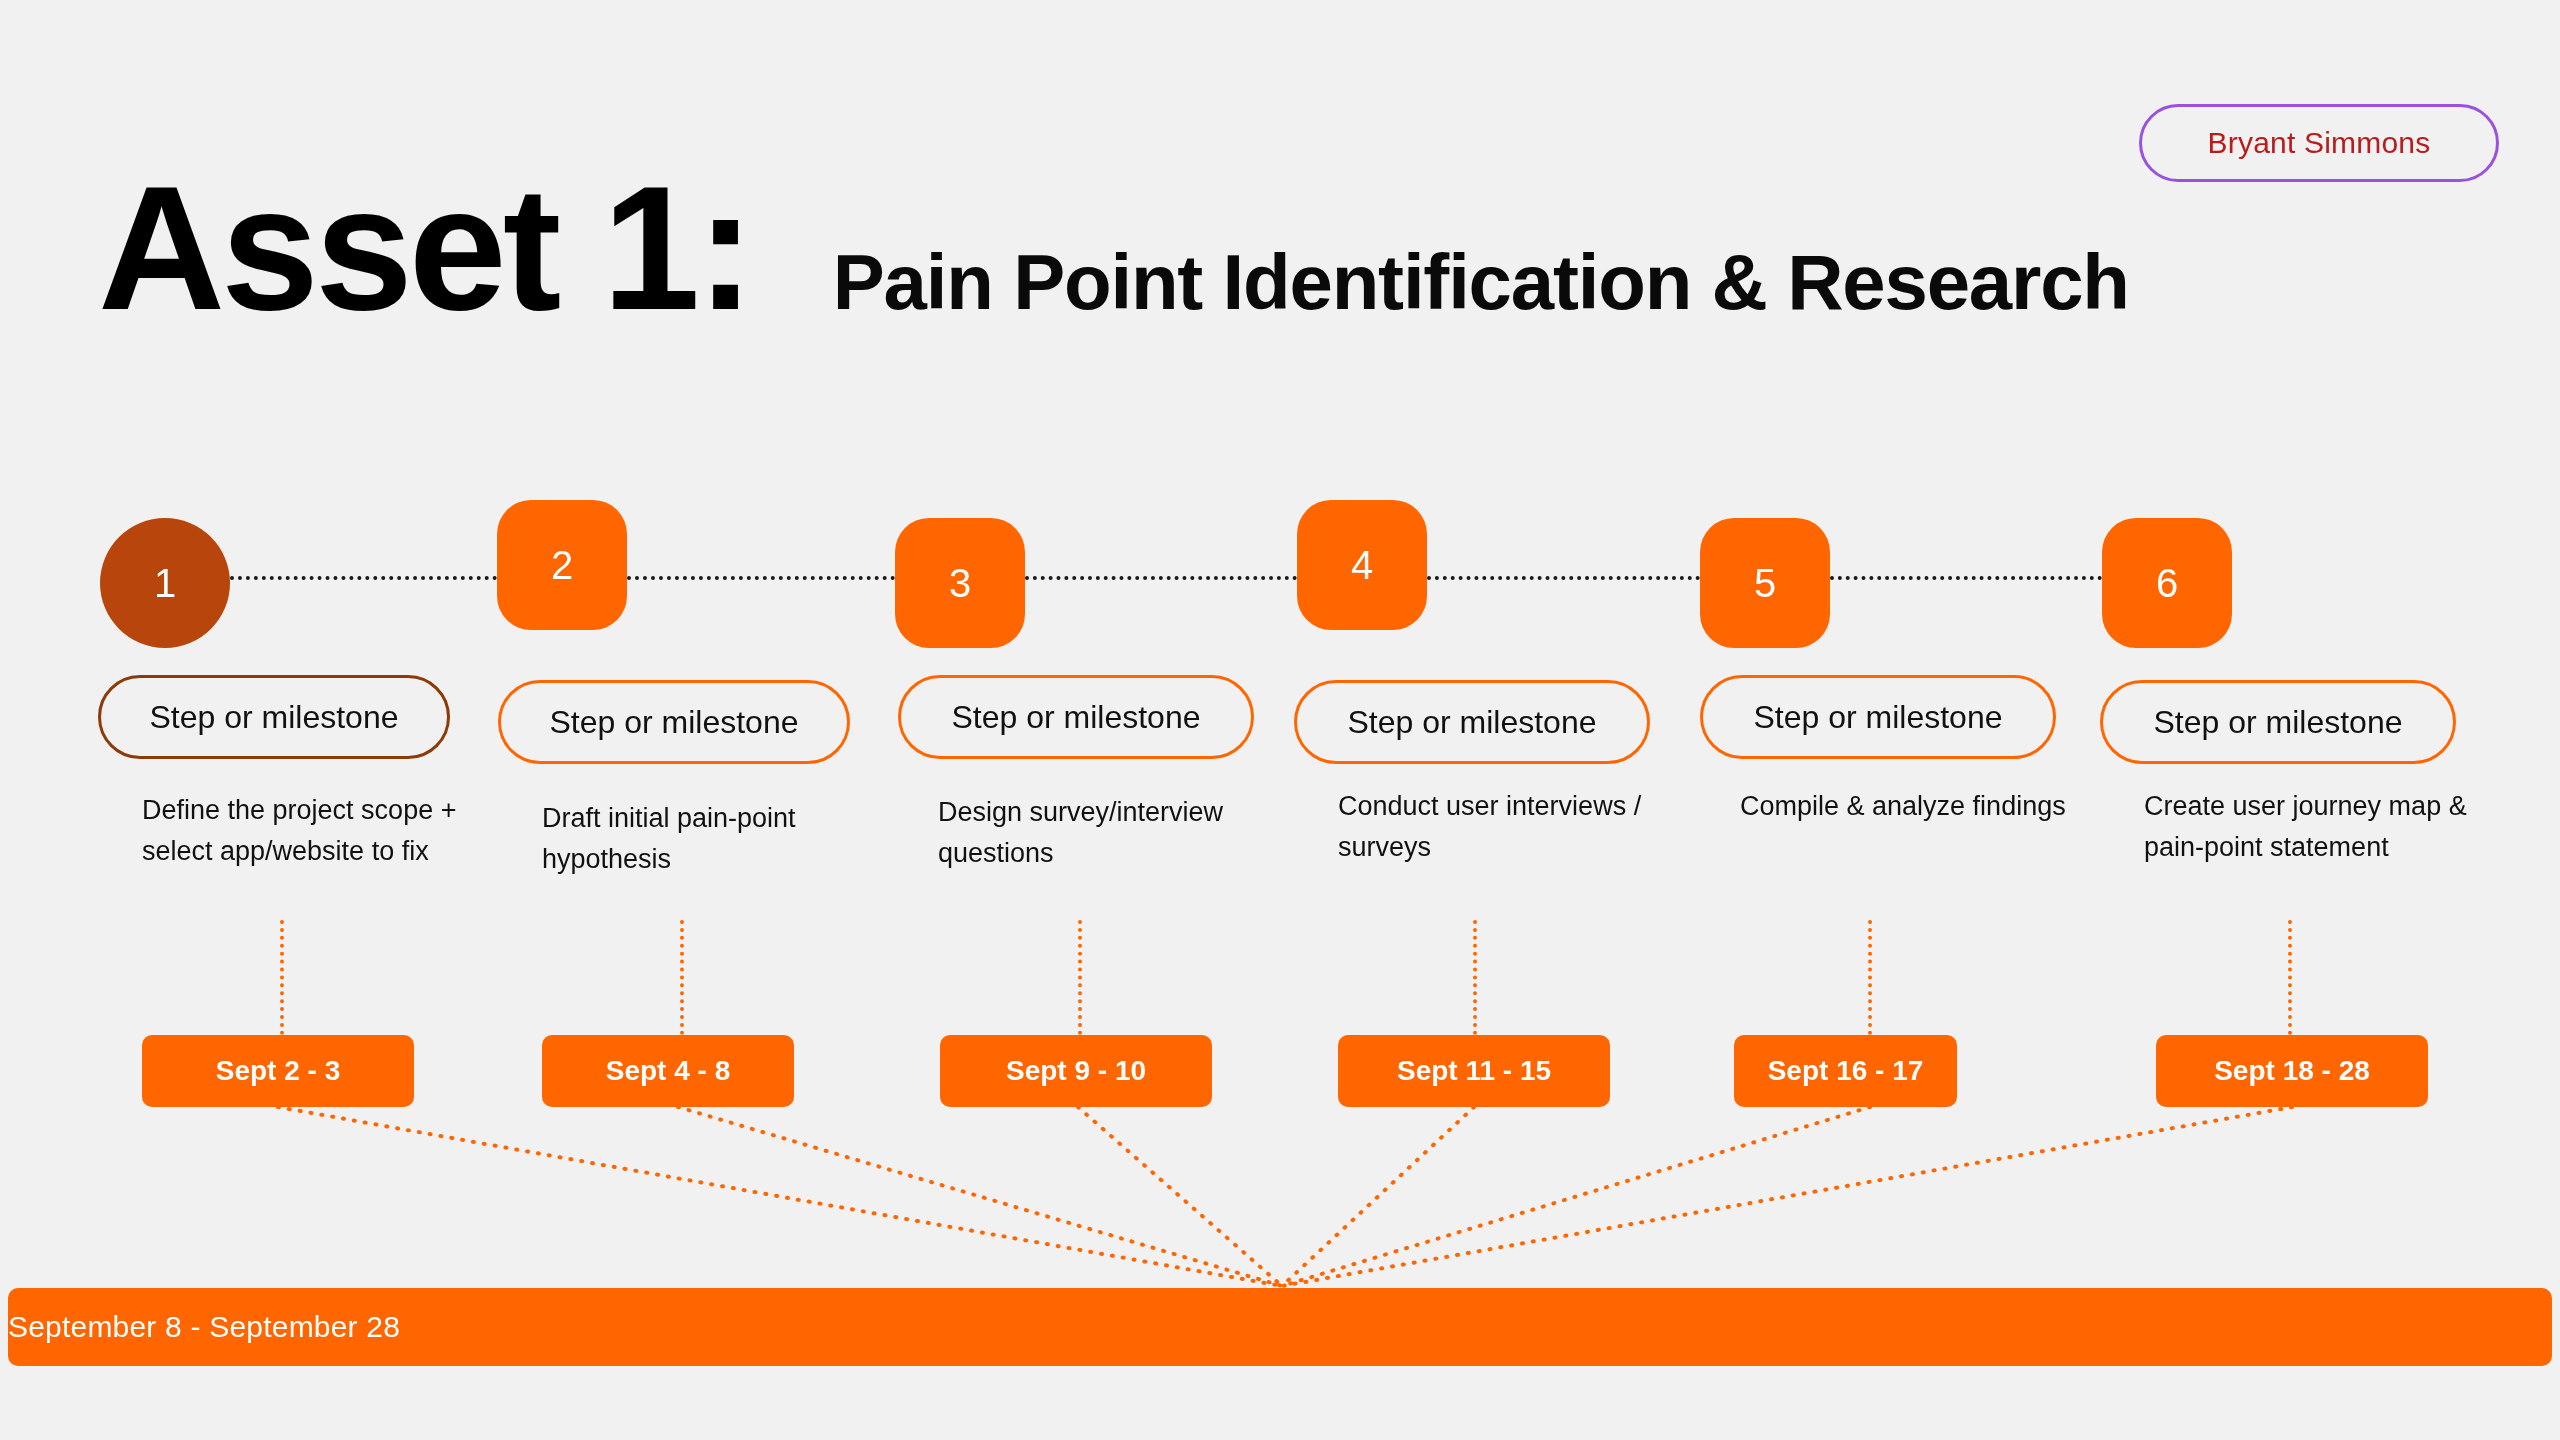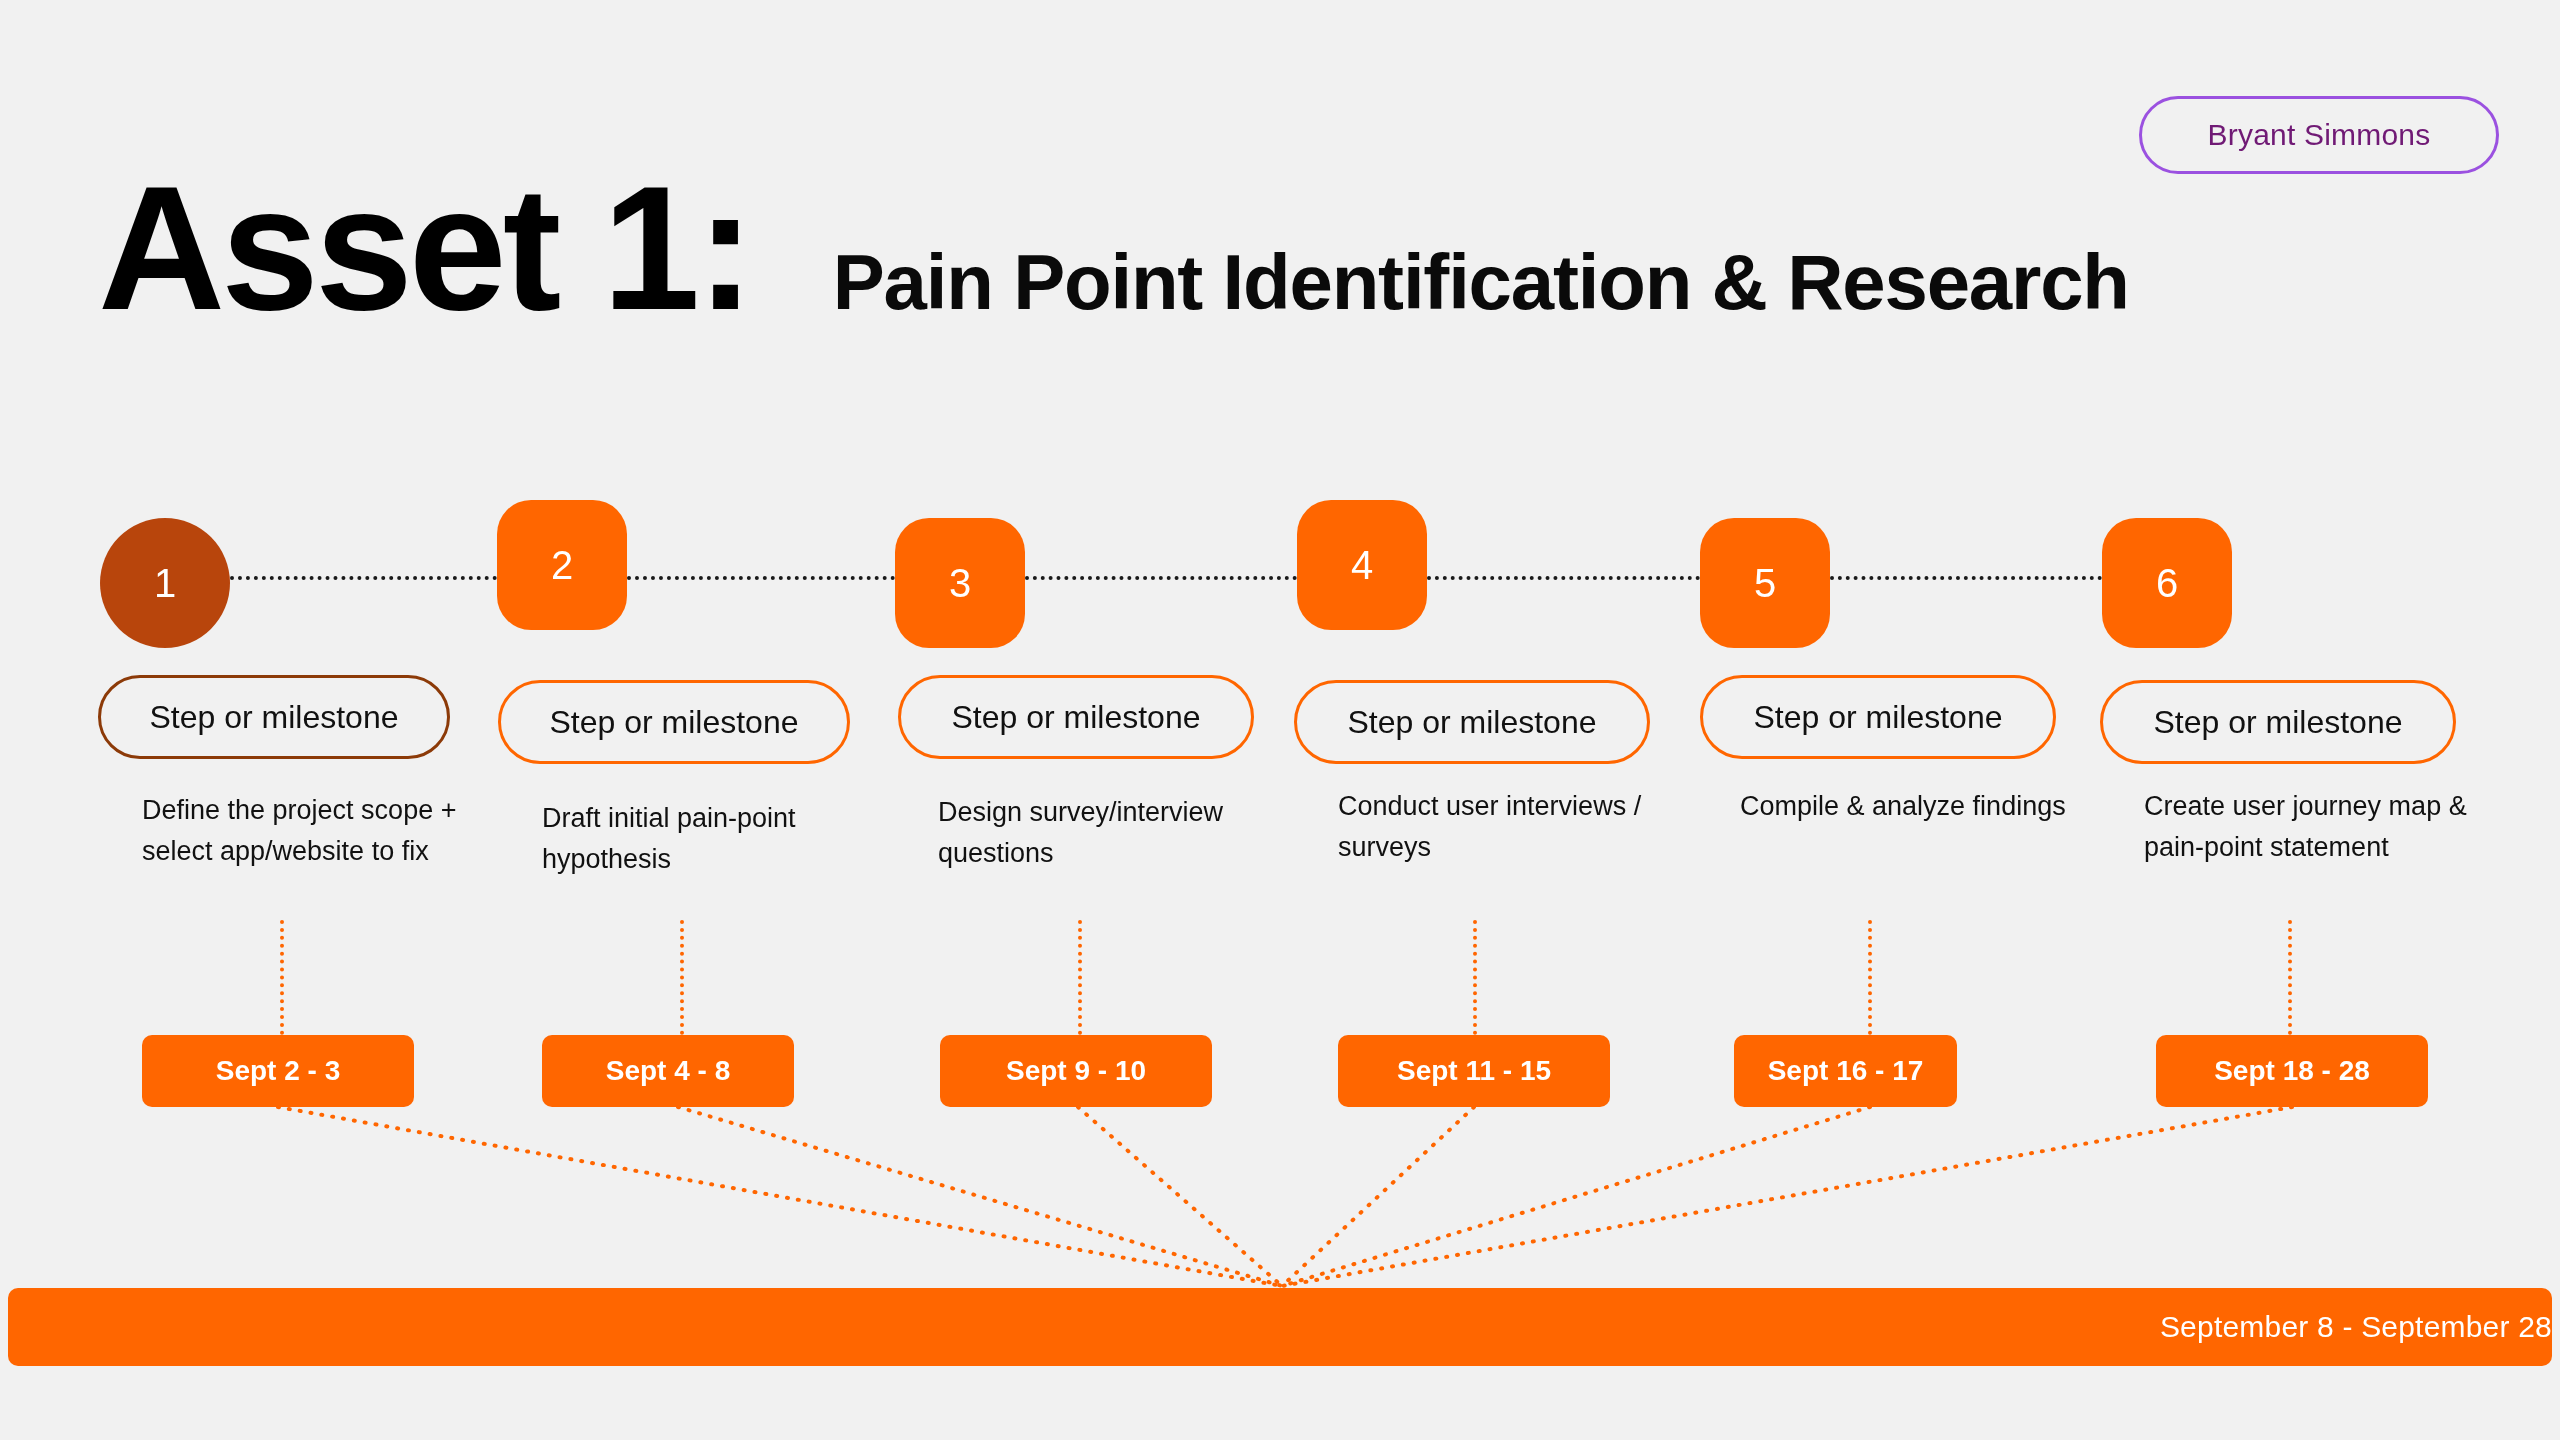--- a/index.html
+++ b/index.html
@@ -11,26 +11,26 @@
   }
   #stage {
     position: relative;
     width: 2560px; height: 1440px;
     background: #f1f1f1;
   }
 
   
   .author-badge {
     position: absolute;
-    left: 2139px; top: 96px;
+    left: 2139px; top: 104px;
     width: 360px; height: 78px;
     border: 3px solid #9b51e0;
     border-radius: 39px;
     display: flex; align-items: center; justify-content: center;
-    color: #701a75;
+    color: #b91c1c;
     font-size: 30px;
     letter-spacing: .2px;
     background: transparent;
   }
 
   .title-row {
     position: absolute;
     left: 98px; top: 160px;
     display: flex;
     align-items: baseline;
@@ -131,21 +131,21 @@
     left: 0; top: 0;
     width: 2560px; height: 1440px;
     pointer-events: none;
   }
   .bottom-bar {
     position: absolute;
     left: 8px; top: 1288px;
     width: 2544px; height: 78px;
     background: #ff6600;
     border-radius: 10px;
-    display: flex; align-items: center; justify-content: flex-end;
+    display: flex; align-items: center; justify-content: flex-start;
     color: #fff;
     font-size: 30px;
     letter-spacing: .2px;
   }
 </style>
 </head>
 <body>
 
 <div id="stage">
 

